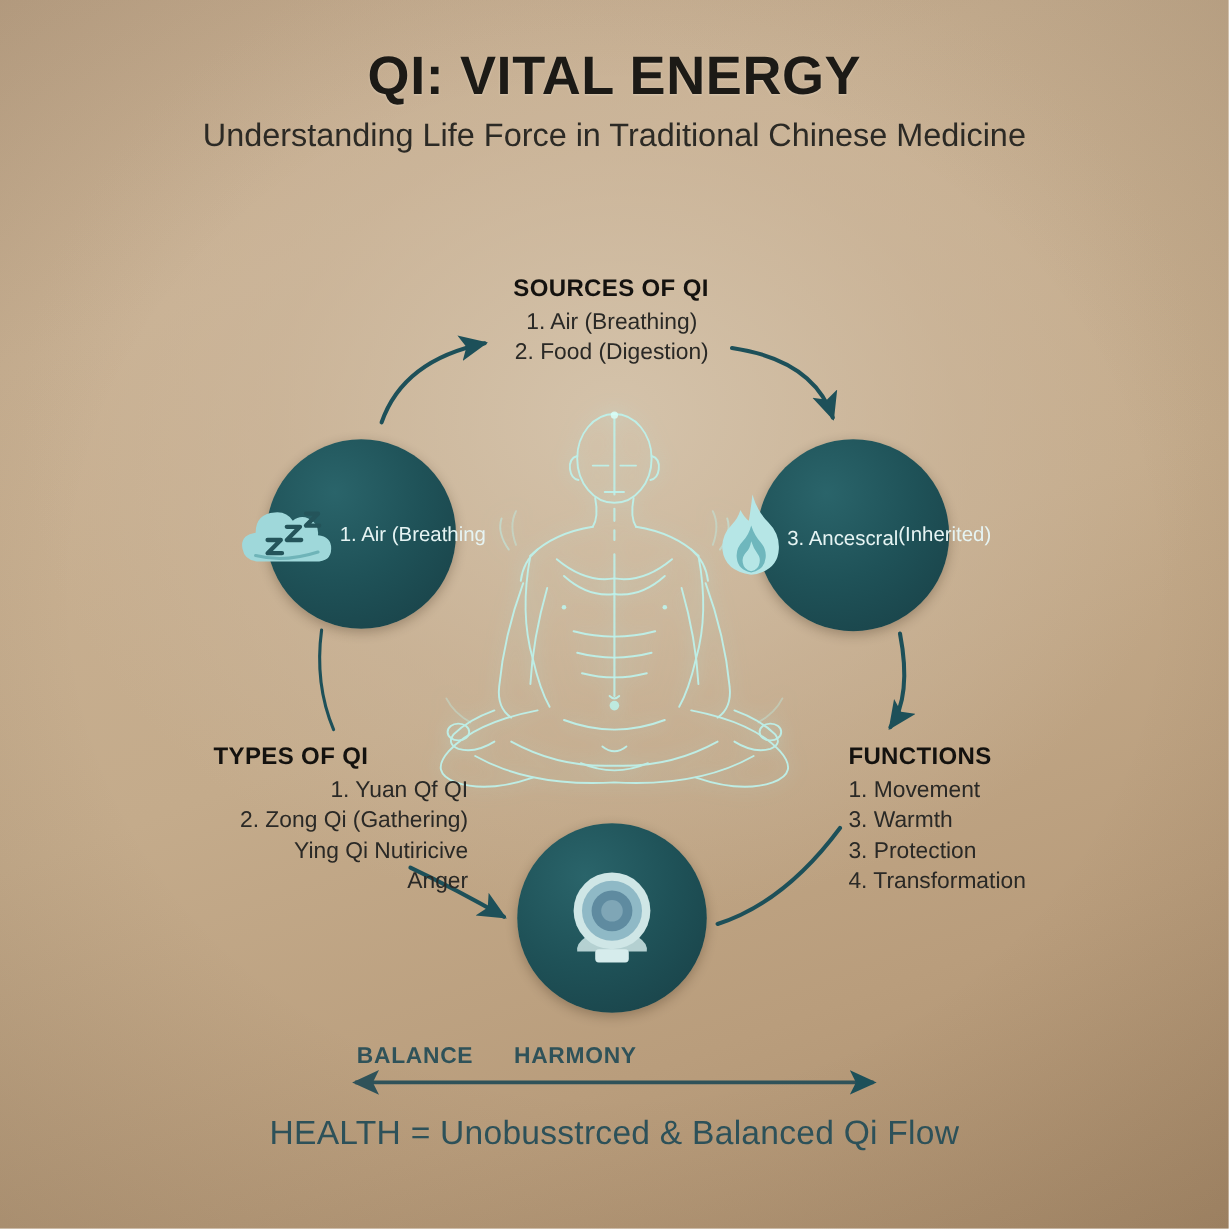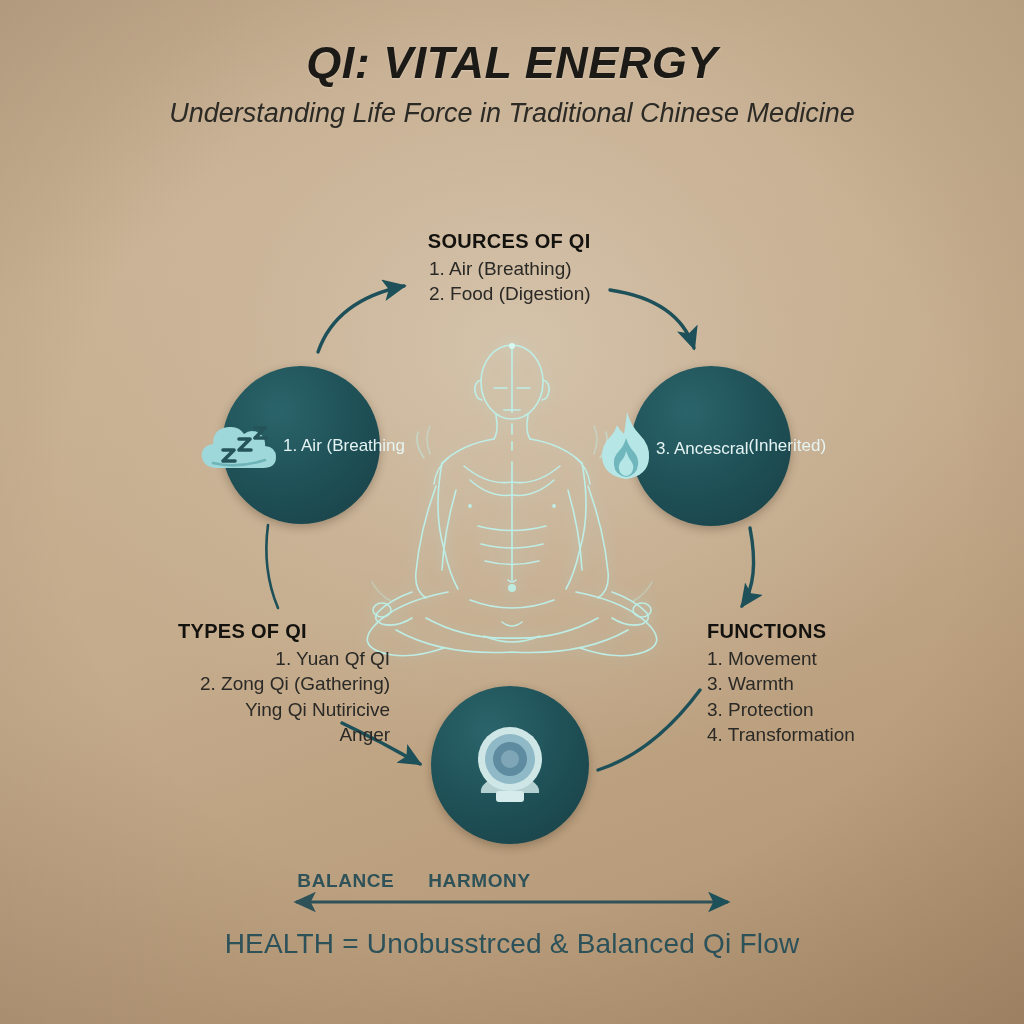--- a/index.html
+++ b/index.html
@@ -38,21 +38,20 @@
   svg.layer { overflow: visible; }
 
   
   #header {
     position: absolute;
     top: 38px;
     left: 0;
     width: 1024px;
     text-align: center;
     z-index: 6;
-    font-style: italic;
   }
   #title {
     font-size: 45px;
     font-weight: bold;
     letter-spacing: 0.5px;
     color: #1c1a16;
     line-height: 1.1;
     margin: 0;
     text-shadow: 0 1px 2px rgba(255,245,230,0.35);
   }
@@ -76,21 +75,21 @@
   .block-line {
     font-size: 19px;
     color: #2a2926;
     line-height: 1.33;
     white-space: nowrap;
   }
   .block-line.indent { padding-left: 22px; text-align: right; }
 
   #sources-block { top: 230px; left: 424px; text-align: left; }
   #sources-block .block-title { text-align: right; }
-  #sources-block .block-line { padding-left: 5px; }
+  #sources-block .block-line { padding-left: 5px; text-align: center; }
 
   #types-block { top: 620px; left: 178px; }
   #functions-block { top: 620px; left: 707px; }
 
   
   .node {
     position: absolute;
     border-radius: 50%;
     background: radial-gradient(circle at 36% 28%, #2a646a 0%, #1f5258 48%, #183f45 100%);
     box-shadow: 0 3px 10px rgba(40,25,10,0.28);

